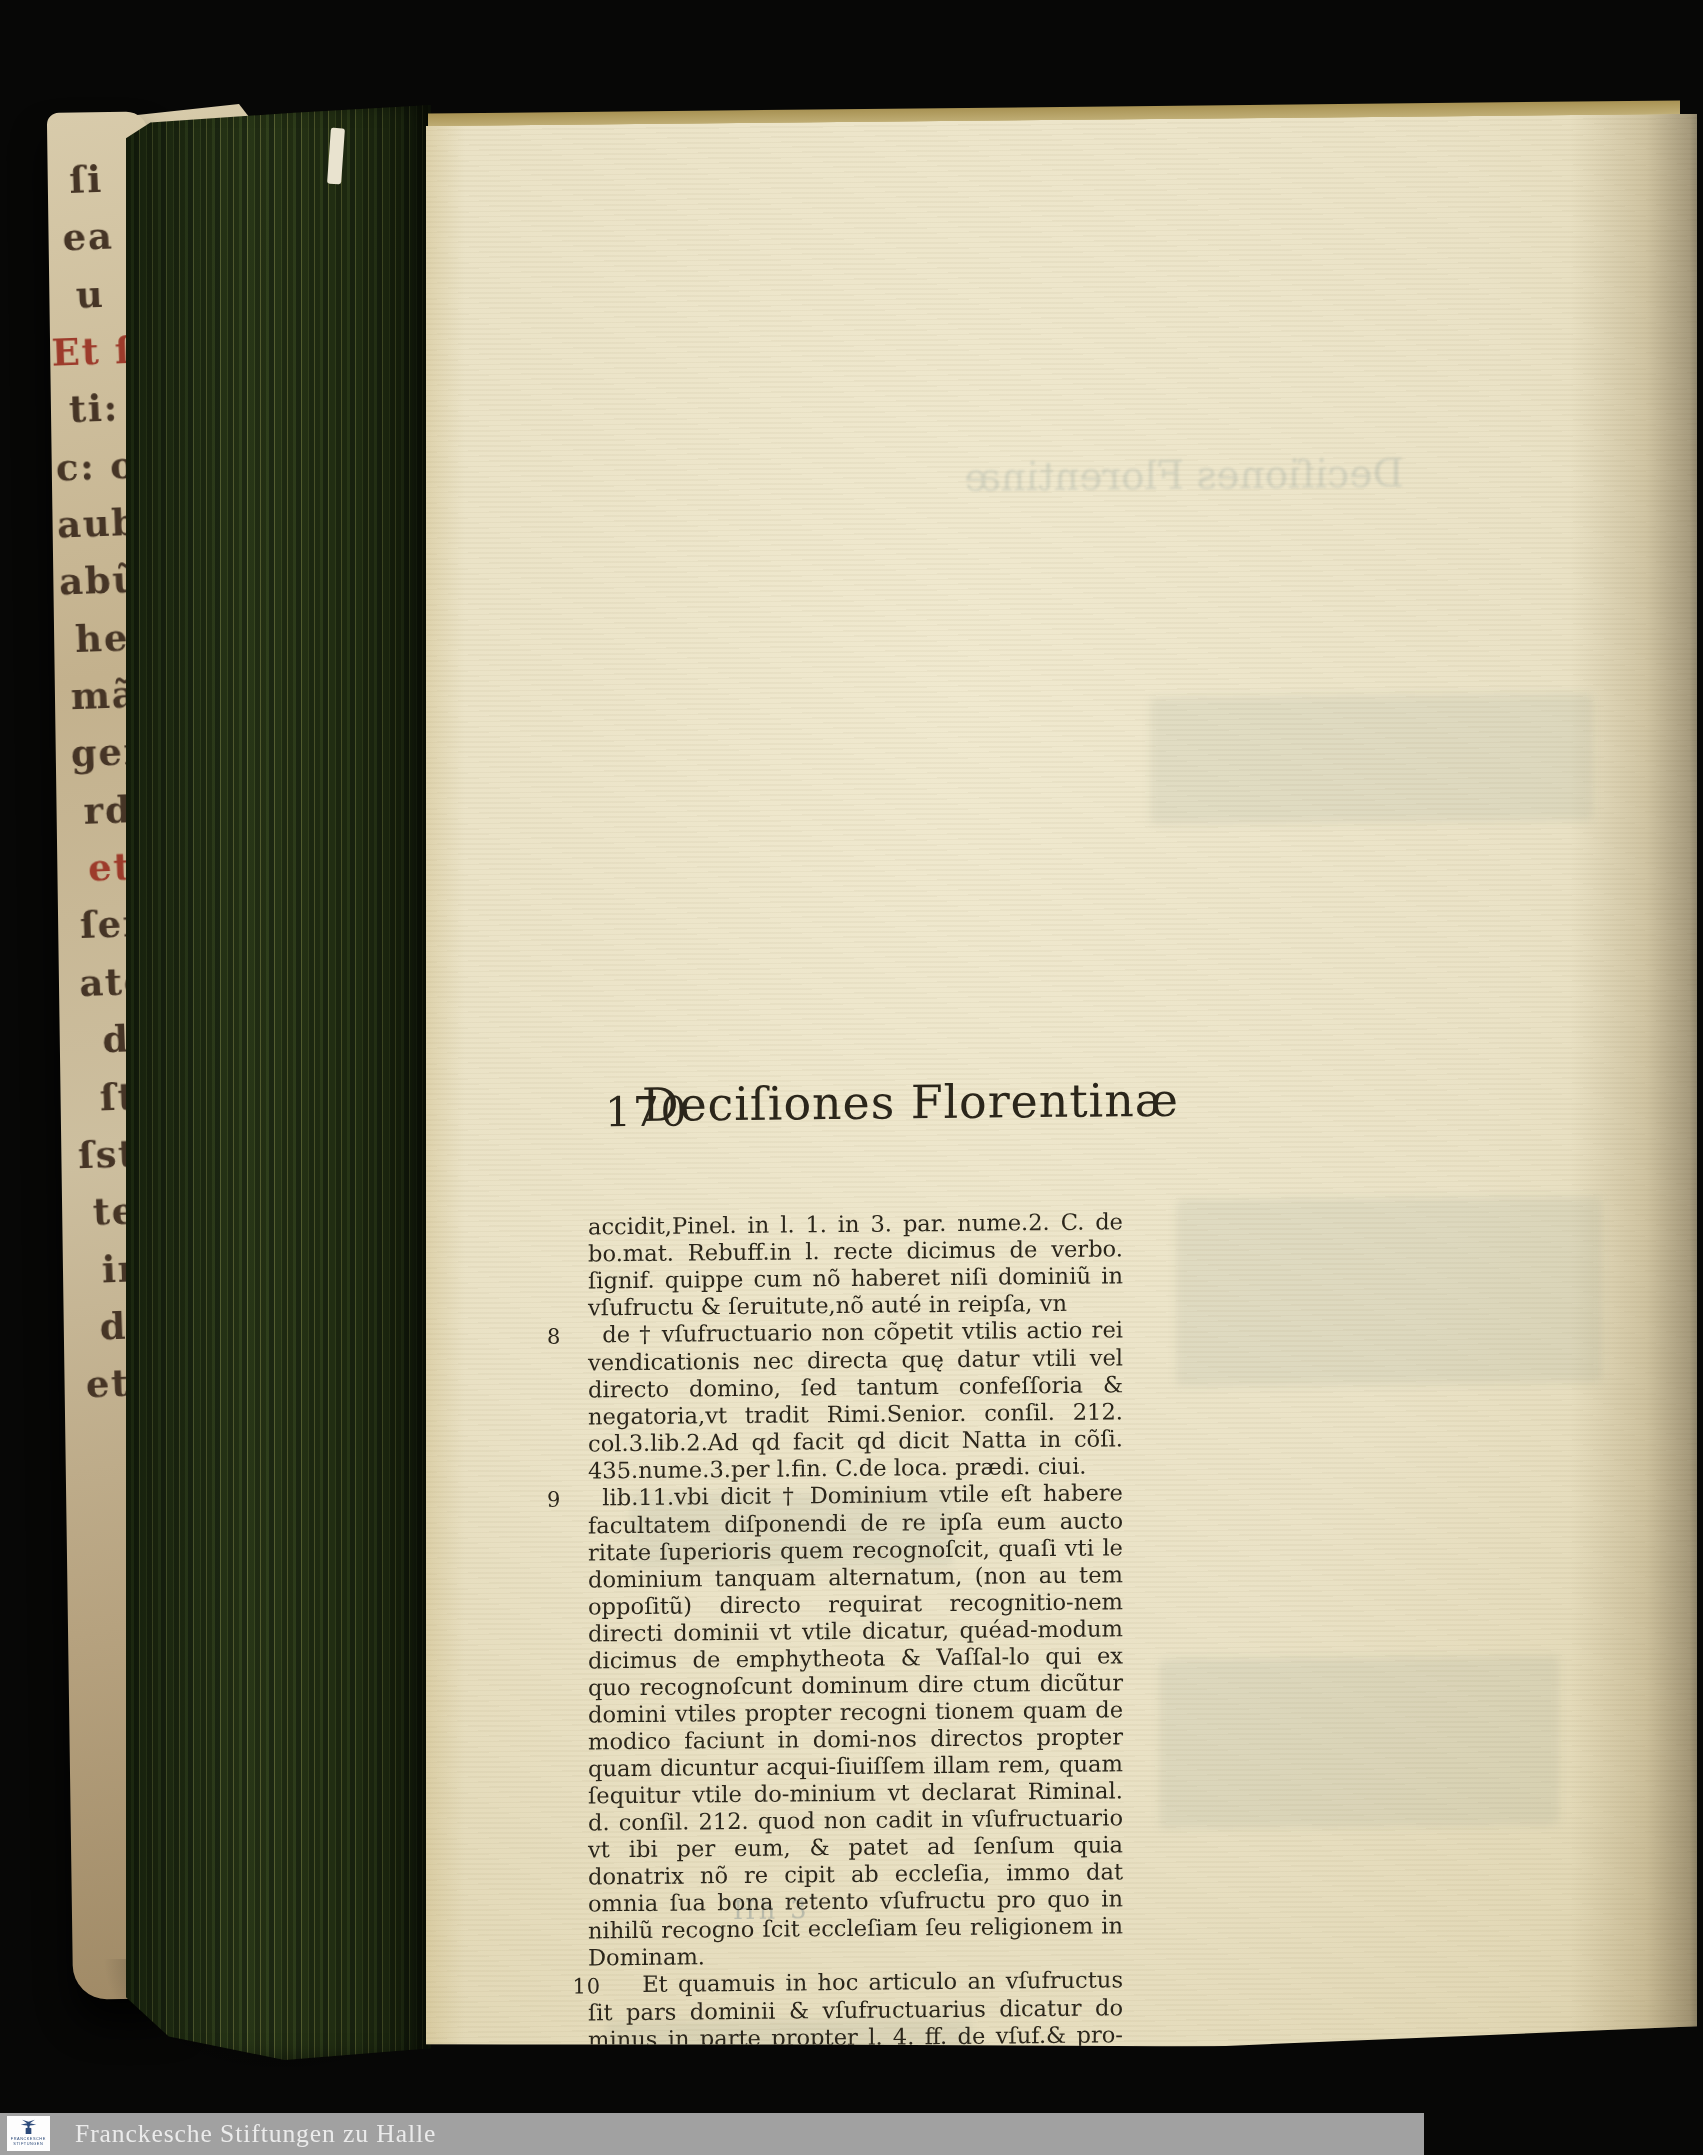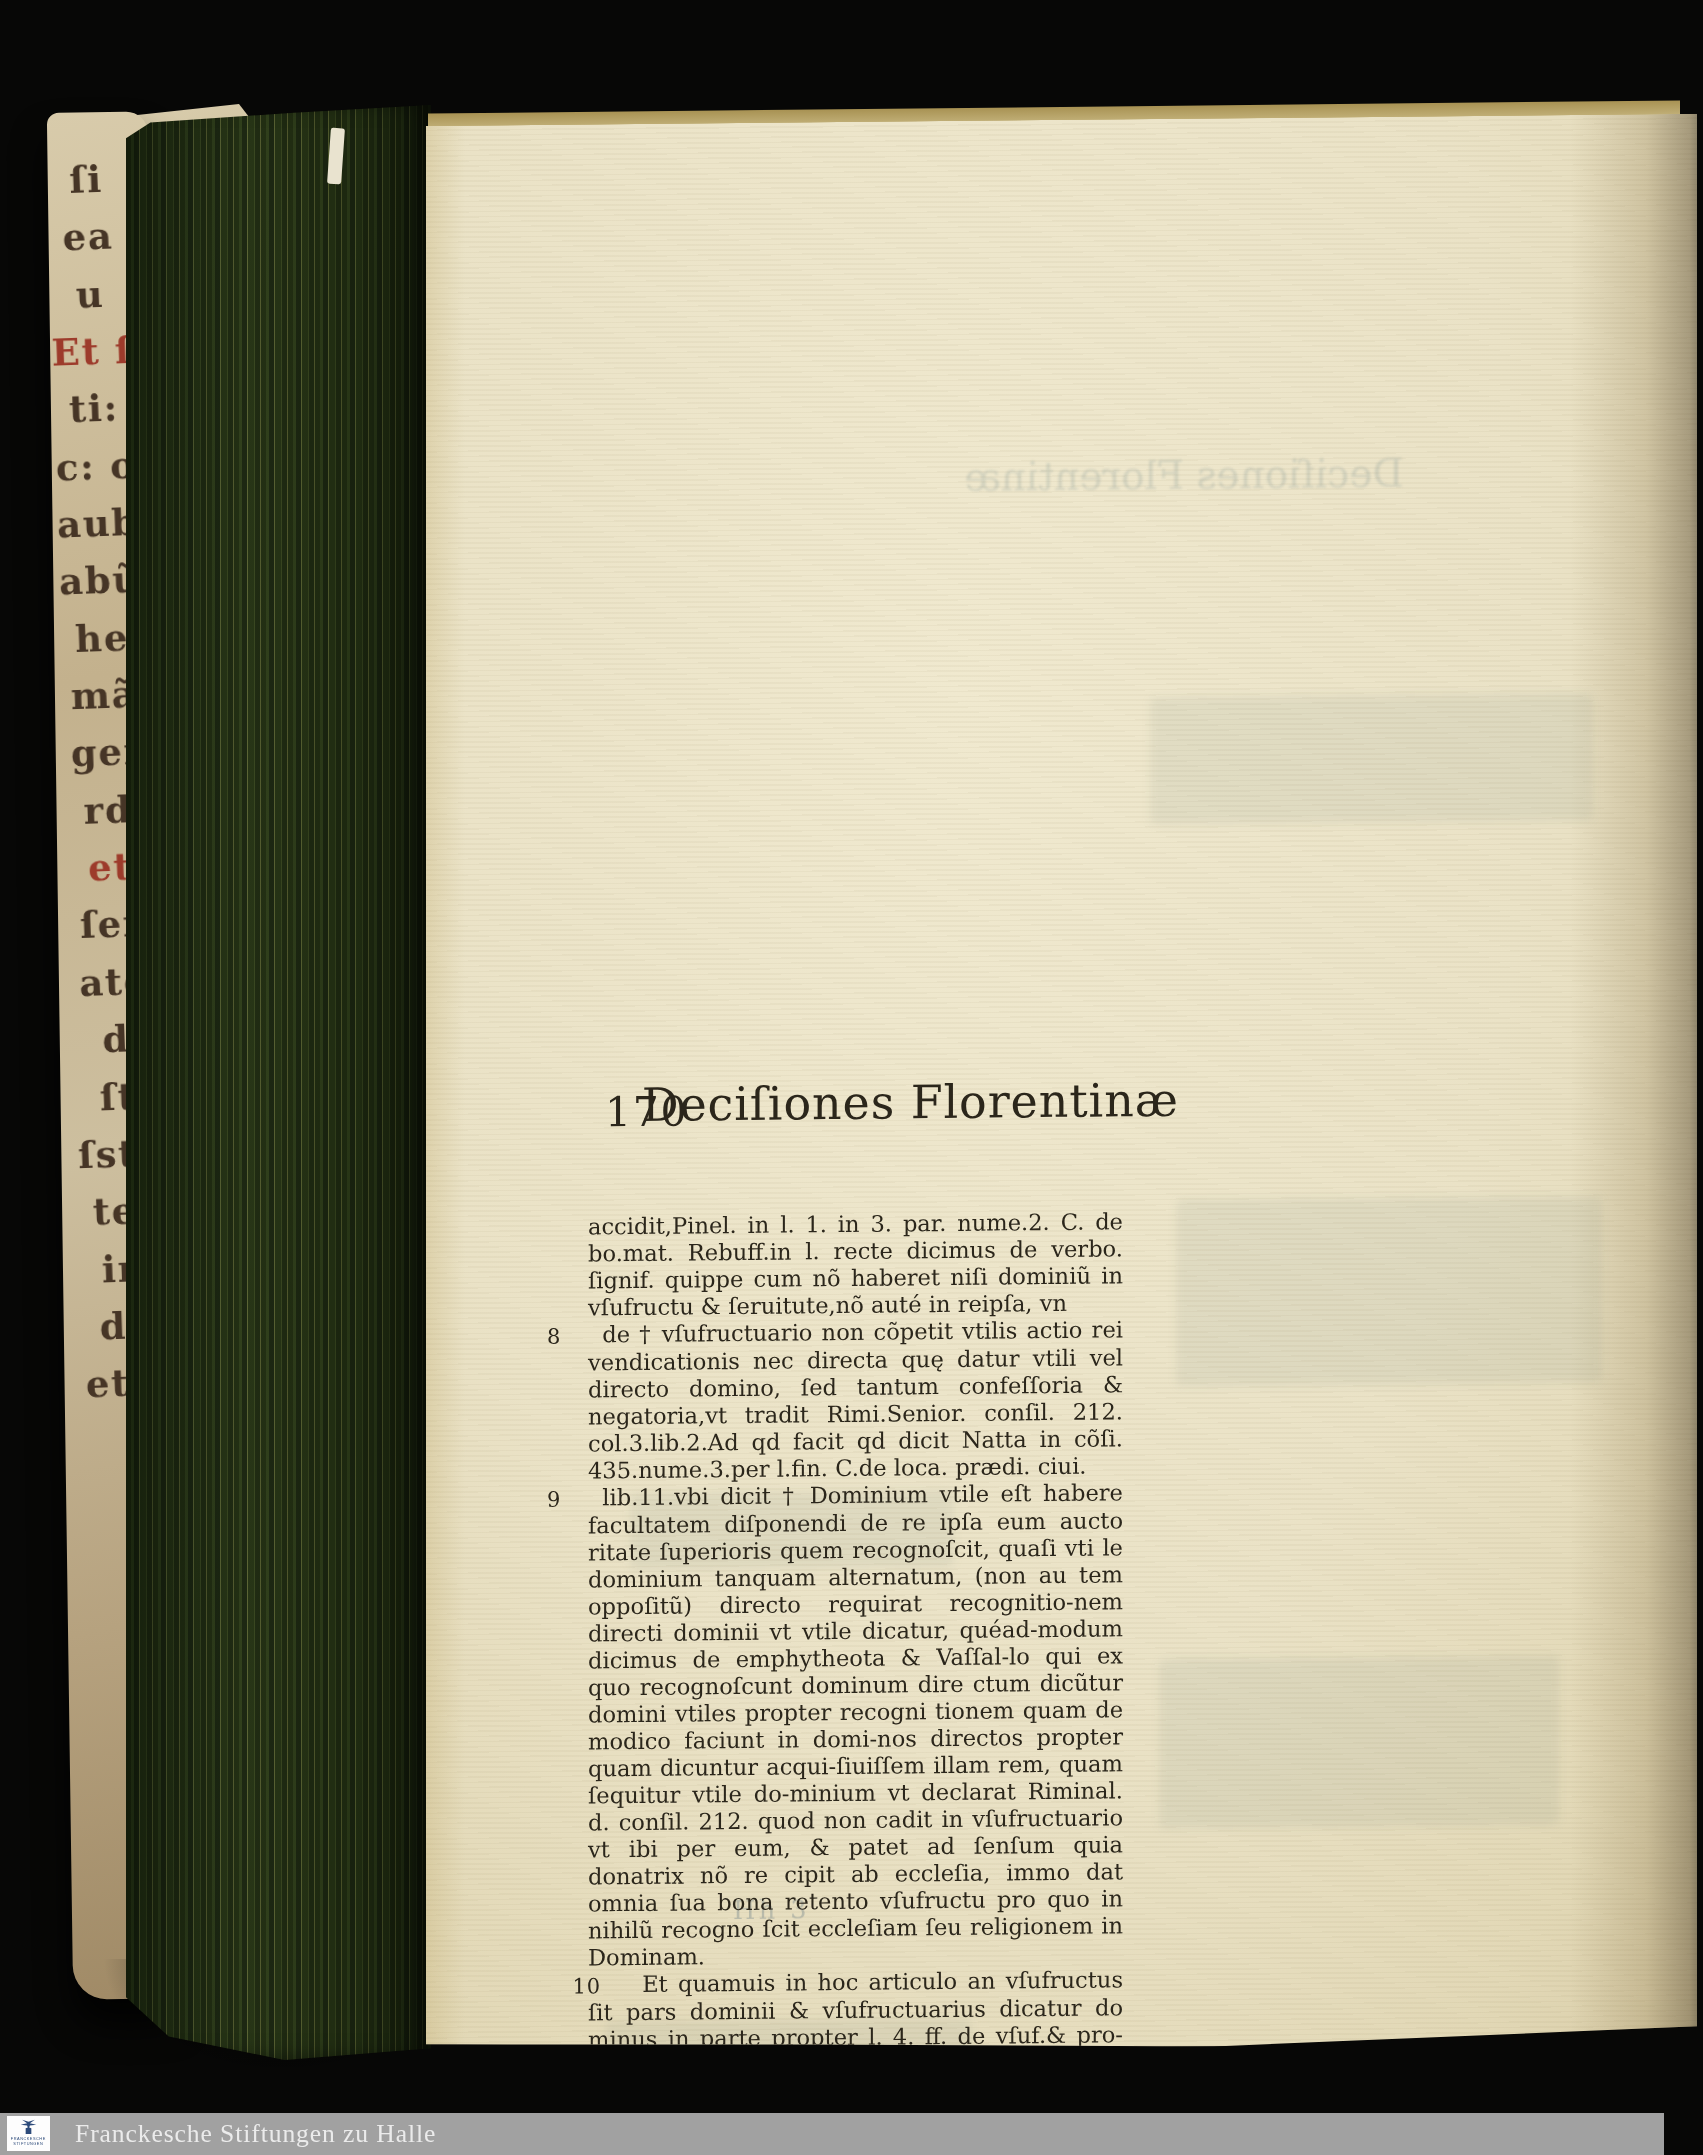--- a/index.html
+++ b/index.html
@@ -69,21 +69,21 @@
   .ghost{position:absolute;color:rgba(104,128,134,.20);filter:blur(0.9px);
          transform:scaleX(-1);white-space:nowrap;}
   .ghost-title{left:426px;top:334px;width:664px;font-size:39px;text-align:center;}
   .ghost-sig{left:307px;top:1727px;font-size:25.6px;color:rgba(110,128,136,.38);
              filter:blur(0.5px);transform:none;letter-spacing:3.4px;}
   .ghost-catch{left:498px;top:1733px;font-size:23px;color:rgba(110,128,136,.32);
              filter:blur(0.7px);transform:scaleX(-1);}
   .smudge{position:absolute;background:rgba(106,126,118,.10);filter:blur(4.3px);border-radius:6.8px;}
 
   
-  #bar{position:absolute;left:0;top:2113px;width:1664px;height:42px;background:#a1a1a1;z-index:9;}
+  #bar{position:absolute;left:0;top:2113px;width:1424px;height:42px;background:#a1a1a1;z-index:9;}
   #logo-box{position:absolute;left:6.8px;top:3.4px;width:43px;height:35px;background:#fdfdfd;
             display:flex;flex-direction:column;align-items:center;justify-content:flex-start;}
   #logo-mark{width:17px;height:19px;margin-top:1.7px;fill:#2c4a7a;}
   .logo-line{font-family:"Liberation Sans",sans-serif;font-size:3.9px;letter-spacing:0.5px;
              color:#2c4a7a;line-height:4.6px;}
   #bar-label{position:absolute;left:75px;top:6px;font-family:"Liberation Serif",serif;
              font-size:25.6px;color:#ebebeb;letter-spacing:0.9px;}
 </style>
 </head>
 <body>

